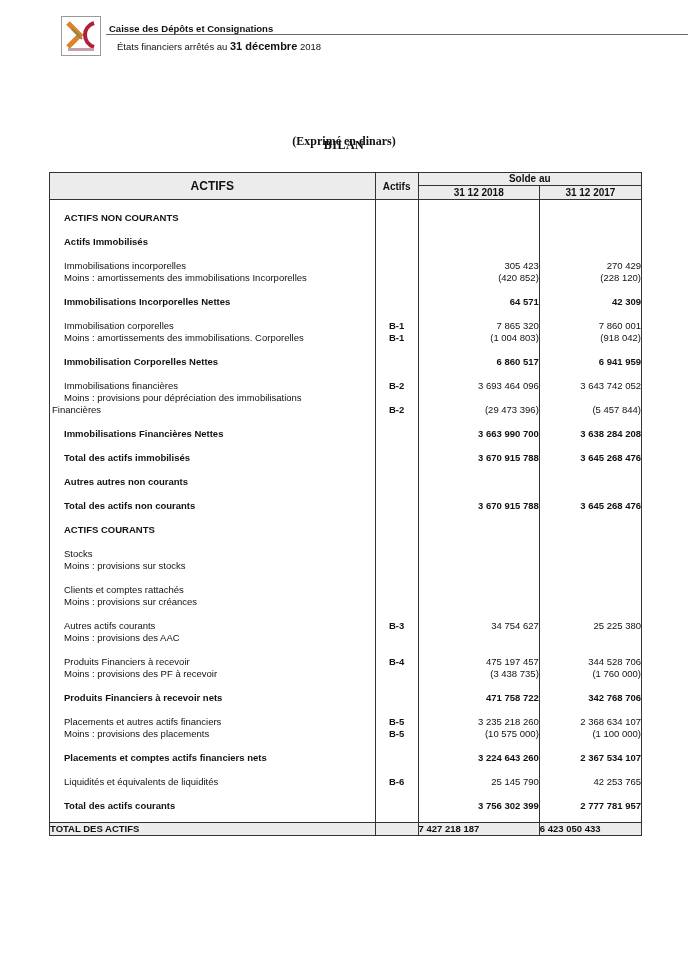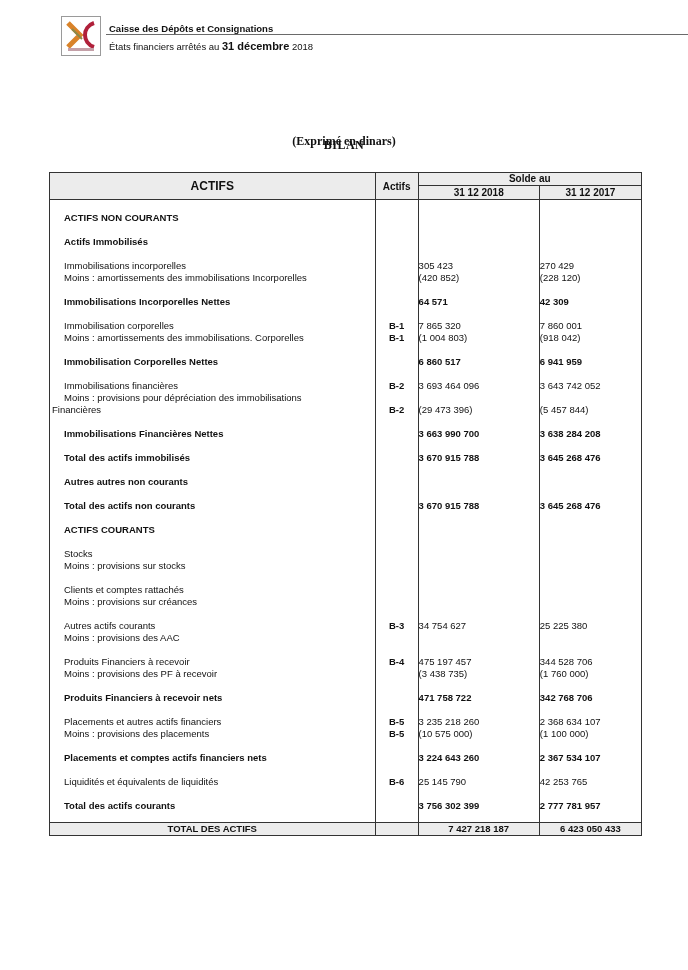--- a/index.html
+++ b/index.html
@@ -1,44 +1,44 @@
 <!DOCTYPE html>
 <html><head>
 <meta charset="utf-8">
 <style>
   html, body { margin:0; padding:0; background:#ffffff; }
   body { width:688px; height:970px; position:relative; overflow:hidden; font-family:"Liberation Sans", sans-serif; color:#111; }
   .logo { position:absolute; left:61px; top:16px; width:38px; height:38px; border:1px solid #9a9a9a; background:#fff; }
   .hdr-line1 { position:absolute; left:109px; top:23px; font-size:9.5px; font-weight:bold; }
   .hdr-rule { position:absolute; left:106px; top:34px; width:582px; height:1px; background:#6a6a6a; }
-  .hdr-line2 { position:absolute; left:109px; top:40px; font-size:9.5px; }
+  .hdr-line2 { position:absolute; left:117px; top:40px; font-size:9.5px; }
   .hdr-line2 b { font-size:11px; }
   .title { position:absolute; left:0; width:688px; top:108px; text-align:center; font-family:"Liberation Serif", serif; font-weight:bold; font-size:12px; letter-spacing:0.5px;margin-top:30px; }
   .subtitle { position:absolute; left:0; width:688px; top:134px; text-align:center; font-family:"Liberation Serif", serif; font-weight:bold; font-size:12px; }
 
   table.bilan { position:absolute; left:49px; top:172px; width:593px; border-collapse:collapse; font-size:9.5px; }
   table.bilan td, table.bilan th { padding:0; }
   .col-label { width:325px; }
   .col-notes { width:43px; }
   .col-v1 { width:121px; }
   .col-v2 { width:102px; }
   th { font-weight:bold; border:1.5px solid #333; background:#ececec; }
   th.h-actifs { font-size:12px; height:26px; }
   th.h-notes { font-size:10px; }
   th.h-solde { font-size:10px; height:12px; line-height:12px; }
   th.h-date { font-size:10px; height:13px; line-height:13px; }
   tbody td { border-left:1.5px solid #333; border-right:1.5px solid #333; vertical-align:top; }
   tbody td.notes { text-align:center; font-weight:bold; }
-  tbody td.num { text-align:left;margin-left:36px; }
+  tbody td.num { text-align:right;margin-left:36px; }
   tbody tr.gap td { height:8px; }
   tr.row td { height:12px; line-height:12px; }
   tr.row td.lbl { padding-left:14px; }
   tr.row td.lbl.flush { padding-left:2px; }
   tr.bold td { font-weight:bold; }
-  tr.total-row td { border:1.5px solid #333; background:#ececec; font-weight:bold; height:12px; line-height:12px; text-align:center; }
+  tr.total-row td { border:1.5px solid #333; background:#ececec; font-weight:bold; height:12px; line-height:12px; }
   tr.lastbody td { height:10px; border-bottom:1.5px solid #333; }
 </style>
 </head>
 <body>
 
 <div class="logo">
   <svg width="38" height="38" viewBox="0 0 38 38">
     <rect x="0" y="0" width="38" height="38" fill="#ffffff"></rect>
     <path d="M6 6 L18 18 L6 30" fill="none" stroke="#d9832a" stroke-width="5"></path>
     <path d="M32 6 C20 10 20 26 32 30" fill="none" stroke="#b0203a" stroke-width="4"></path>

